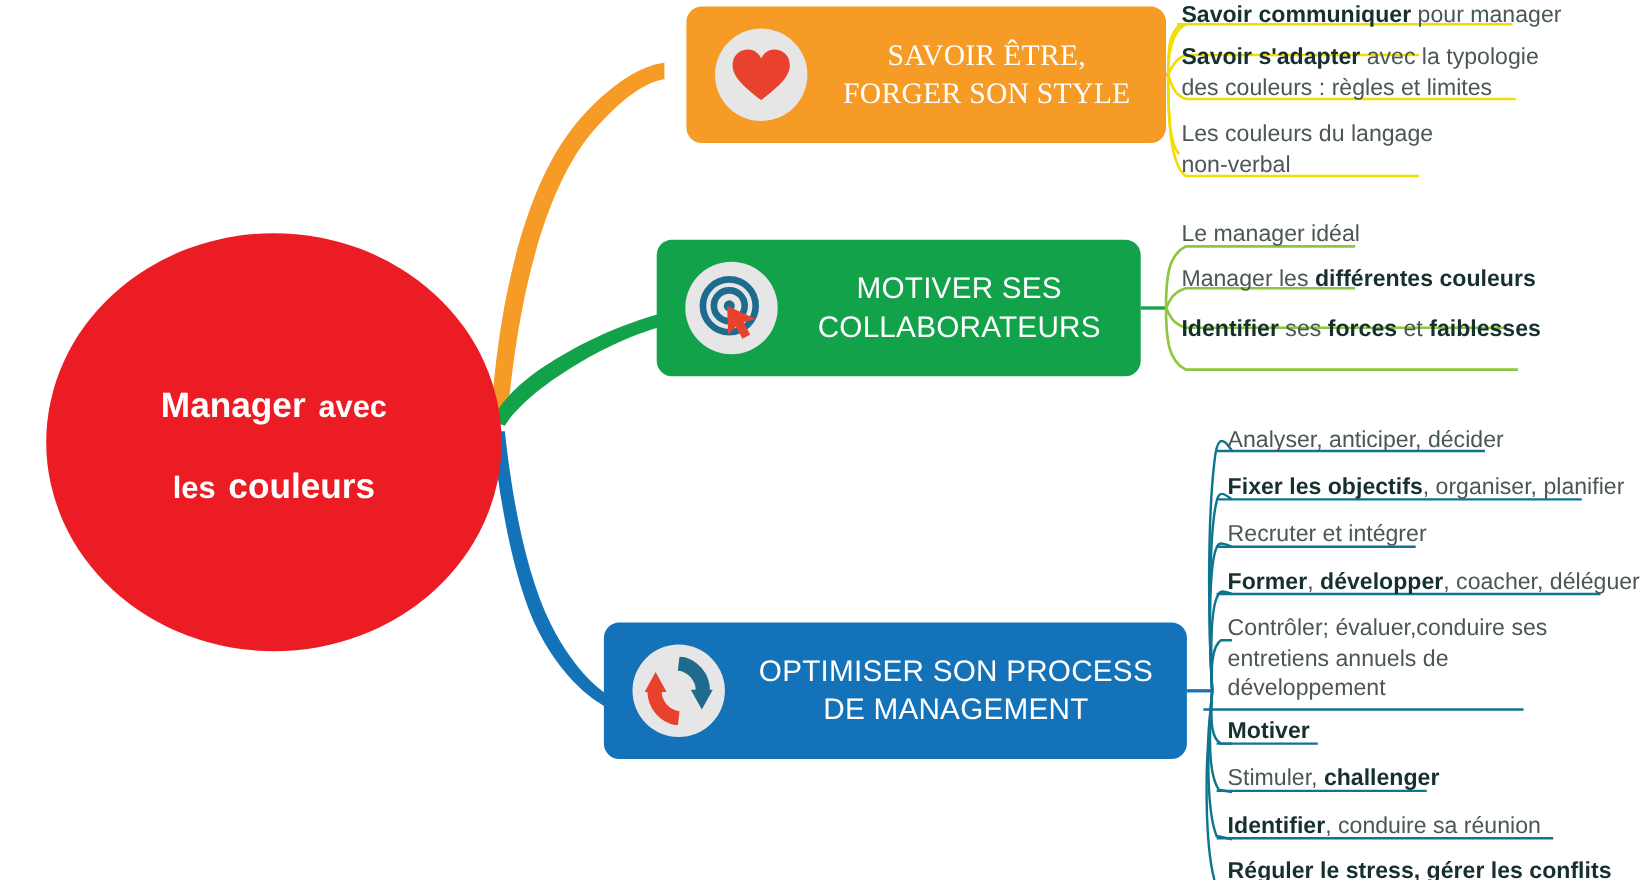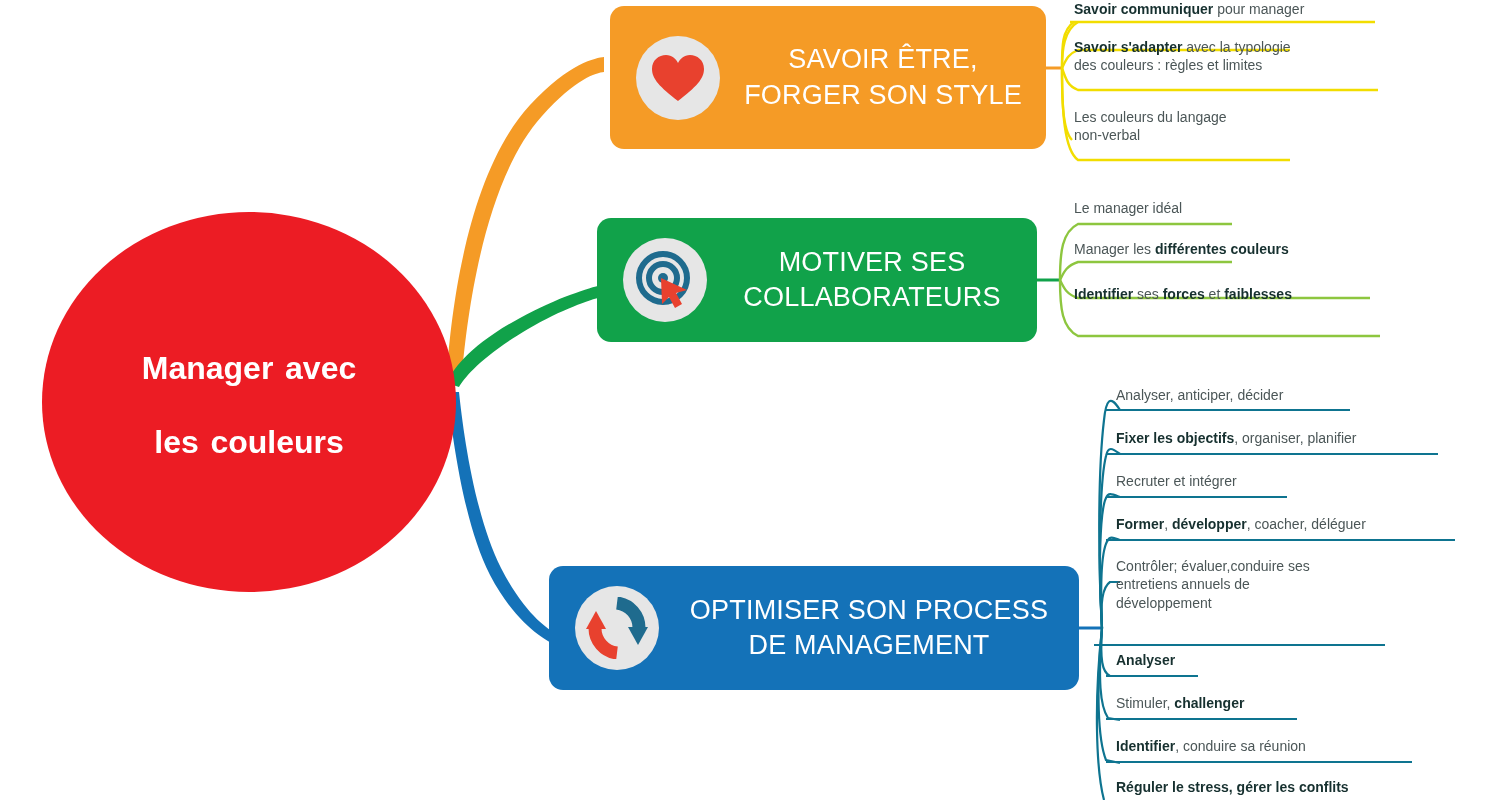--- a/index.html
+++ b/index.html
@@ -17,46 +17,46 @@
   .center-node{
     position:absolute;left:42px;top:212px;width:414px;height:380px;
     border-radius:50%;background:#EC1C24;
     display:flex;flex-direction:column;align-items:center;justify-content:center;
     color:#ffffff;text-align:center;line-height:1.18;z-index:6;
   }
   .center-line{white-space:nowrap;}
   .center-l1{font-size:42px;}
   .center-l2{font-size:42px;margin-top:24px;}
   .cn-bold{font-weight:bold;font-size:32px;}
-  .cn-small{font-weight:bold;font-size:32px;}
+  .cn-small{font-weight:bold;font-size:28px;}
 
   
   .branch{
     position:absolute;border-radius:14px;display:flex;align-items:center;
     z-index:5;box-sizing:border-box;
   }
   .branch .icon-wrap{
     width:84px;height:84px;border-radius:50%;background:#E6E6E6;
     flex:0 0 84px;display:flex;align-items:center;justify-content:center;
     margin-left:26px;
   }
   .branch .b-label{
     flex:1;color:#ffffff;text-align:center;font-size:27px;line-height:1.3;
     padding:0 16px;letter-spacing:.2px;
   }
   .branch .b-label .l{display:block;white-space:nowrap;}
 
-  #branch-orange{left:610px;top:6px;width:436px;height:143px;background:#F59B26;}
+  #branch-orange{left:624px;top:6px;width:436px;height:124px;background:#F59B26;font-family:Liberation Serif, serif;}
   #branch-green {left:597px;top:218px;width:440px;height:124px;background:#11A24A;}
   #branch-blue  {left:549px;top:566px;width:530px;height:124px;background:#1472B8;}
 
   
   .leaf{position:absolute;z-index:4;}
   .leaf .txt{
-    font-size:14px;line-height:1.32;color:#4b5657;white-space:nowrap;
+    font-size:21px;line-height:1.32;color:#4b5657;white-space:nowrap;
   }
   .leaf .txt b{color:#16302f;font-weight:bold;}
   .leaf .txt .ln{display:block;}
 </style>
 </head>
 <body>
 
 <div class="stage">
 
   <svg class="links" viewBox="0 0 1500 800">
@@ -222,21 +222,21 @@
   </div>
   <div class="leaf" style="left:1116px;top:557px;">
     <div class="txt">
       <span class="ln">Contrôler; évaluer,conduire ses</span>
       <span class="ln">entretiens annuels de</span>
       <span class="ln">développement</span>
     </div>
   </div>
   <div class="leaf" style="left:1116px;top:651px;">
     <div class="txt">
-      <span class="ln"><b>Analyser</b></span>
+      <span class="ln"><b>Motiver</b></span>
     </div>
   </div>
   <div class="leaf" style="left:1116px;top:694px;">
     <div class="txt">
       <span class="ln"><span>Stimuler, </span><b>challenger</b></span>
     </div>
   </div>
   <div class="leaf" style="left:1116px;top:737px;">
     <div class="txt">
       <span class="ln"><b>Identifier</b><span>, conduire sa réunion</span></span>

